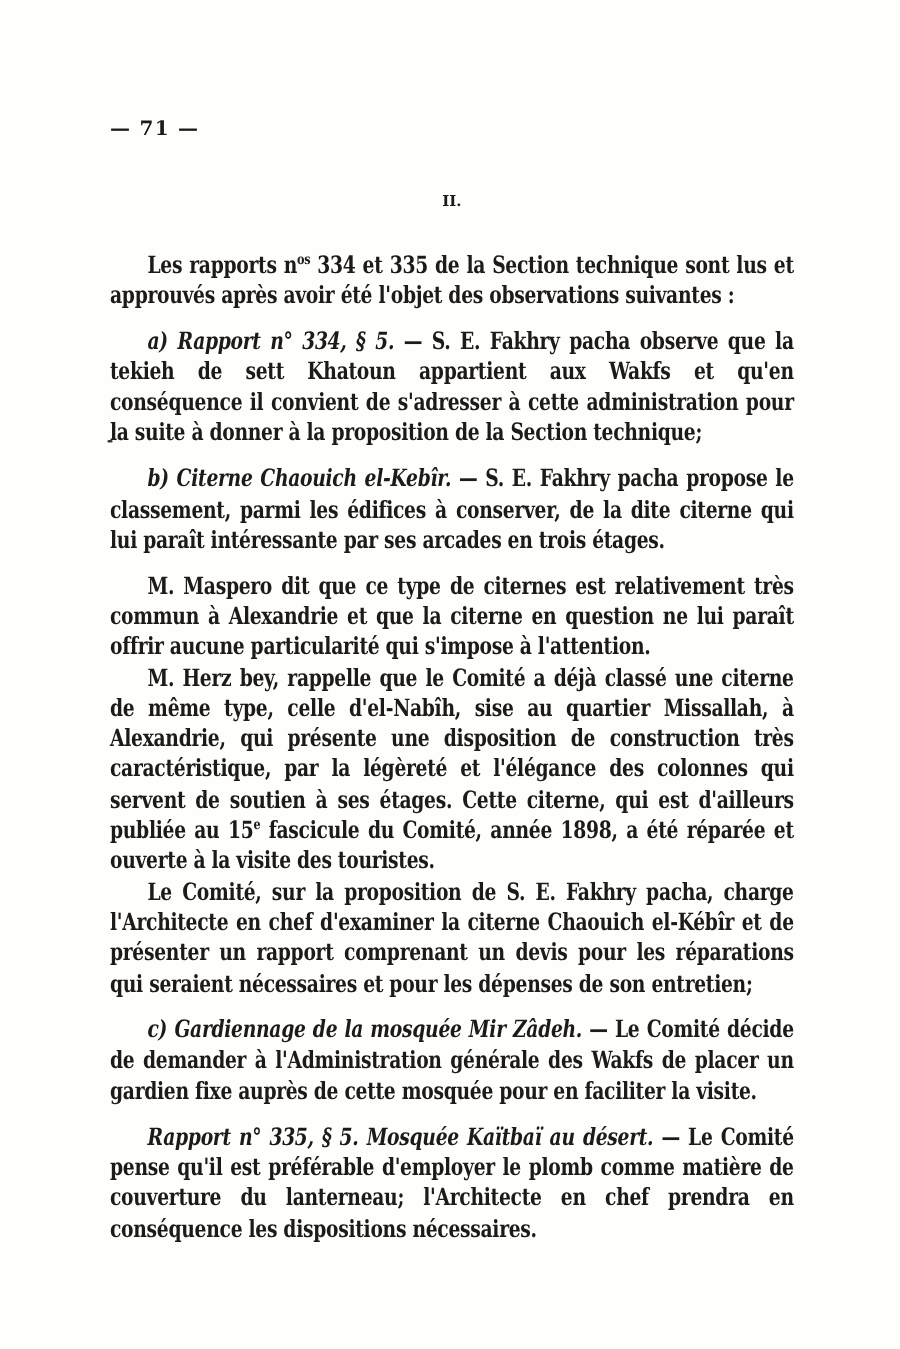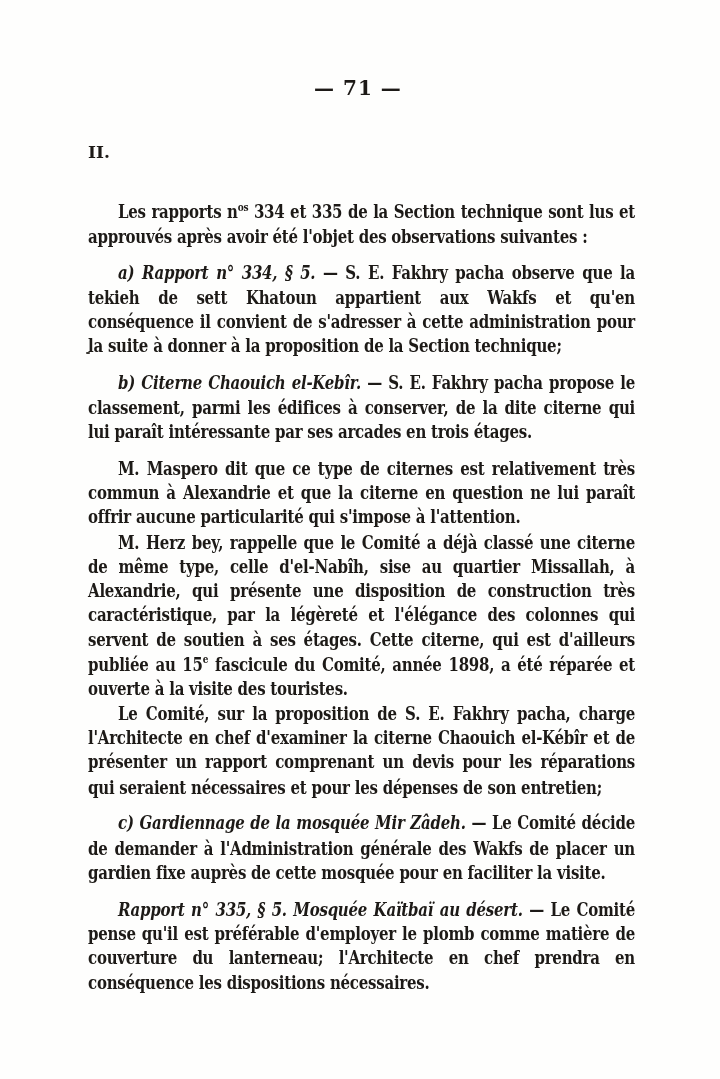--- a/index.html
+++ b/index.html
@@ -11,35 +11,35 @@
     position: relative;
     width: 720px;
     height: 1079px;
     background: #fefefd;
     overflow: hidden;
     font-family: "DejaVu Serif", serif;
     color: #1d1a17;
   }
   .page-number {
     position: absolute;
-    top: 76px;
+    top: 93px;
     left: 88px;
     width: 540px;
-    text-align: center;
-    font-size: 20px;
+    font-size: 16px;
     font-weight: 700;
     letter-spacing: 1px;
     white-space: pre;
   }
   .section-heading {
     position: absolute;
-    top: 142px;
+    top: 154px;
     left: 88px;
     width: 547px;
-    font-size: 17px;
+    text-align: center;
+    font-size: 12px;
     font-weight: 700;
   }
   .text-block {
     position: absolute;
     left: 88px;
     top: 188px;
     width: 547px;
     transform: scaleY(1.27);
     transform-origin: 0 0;
     font-size: 15px;

